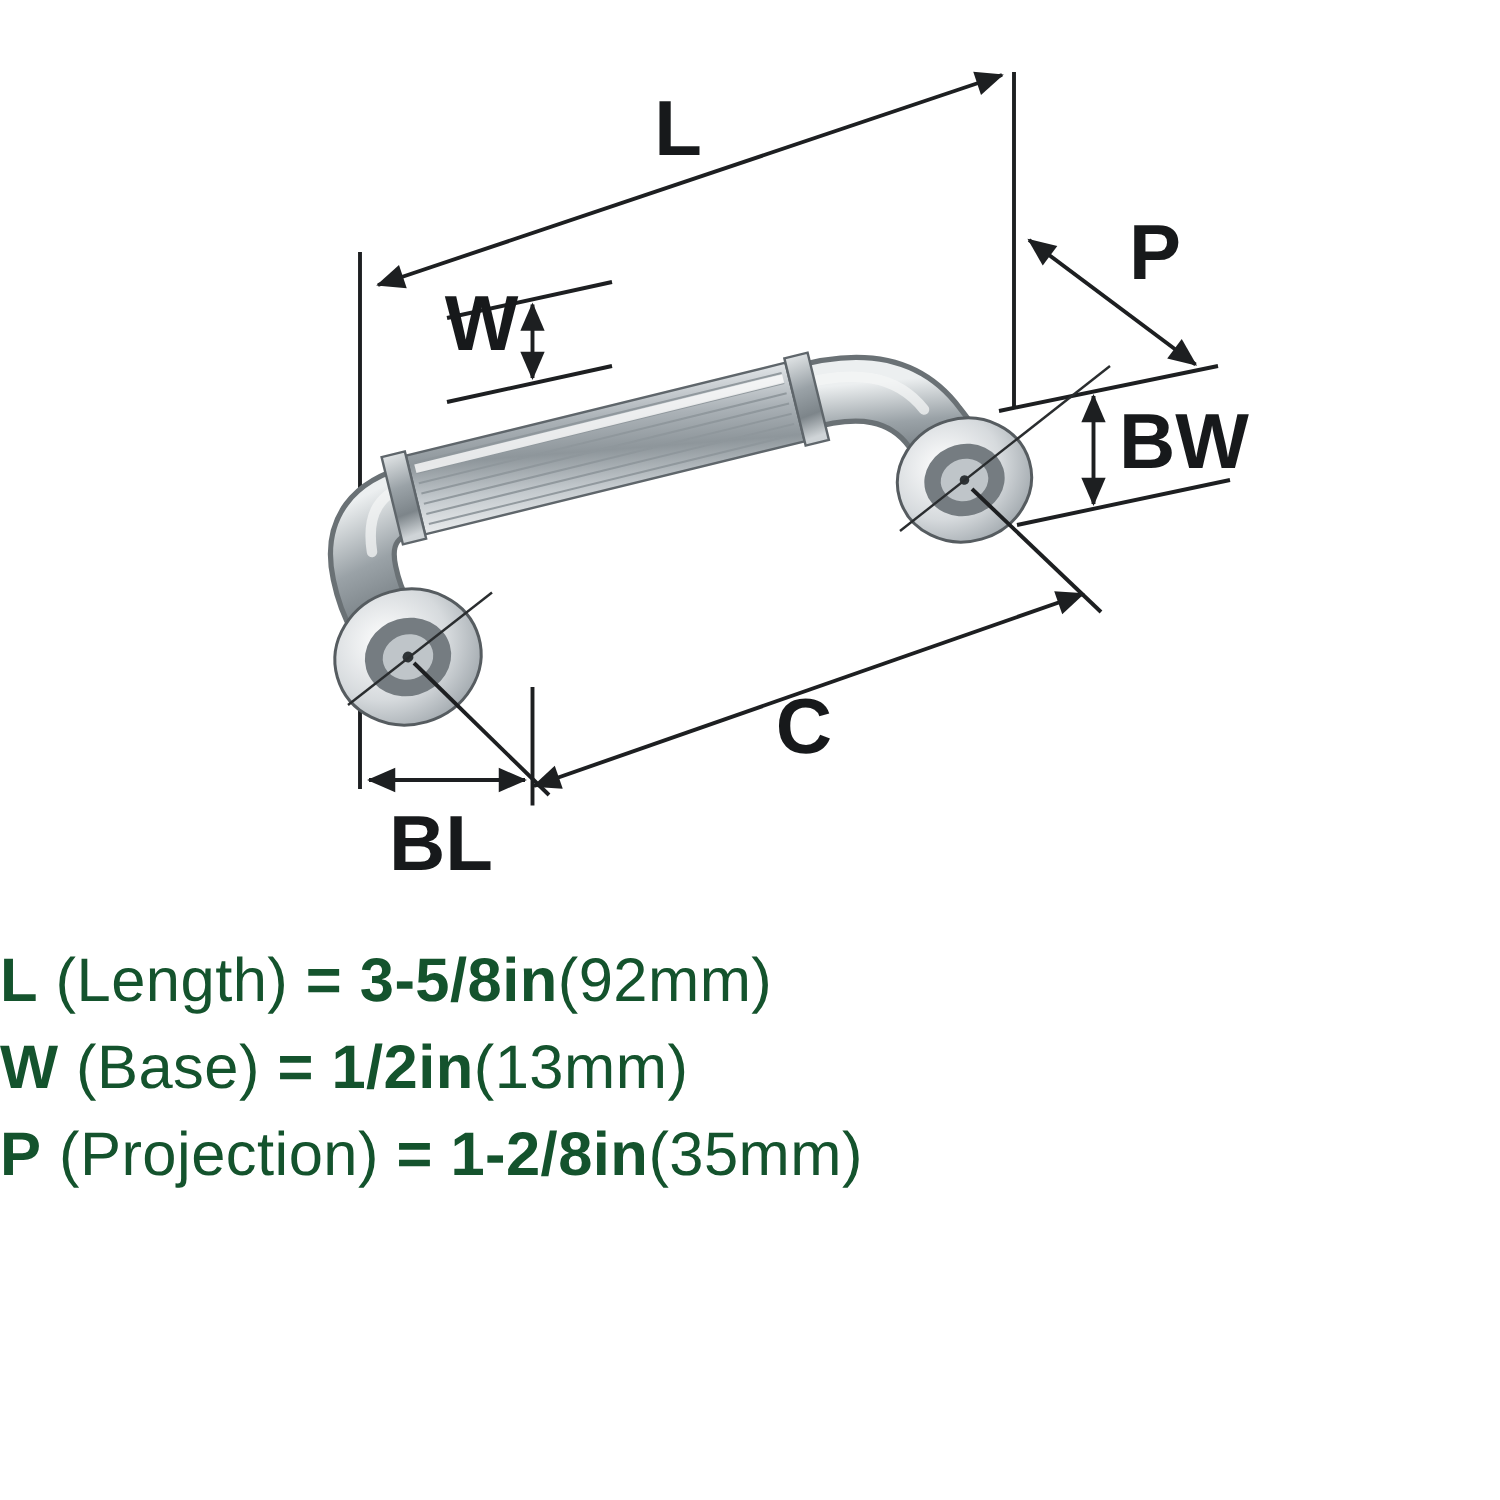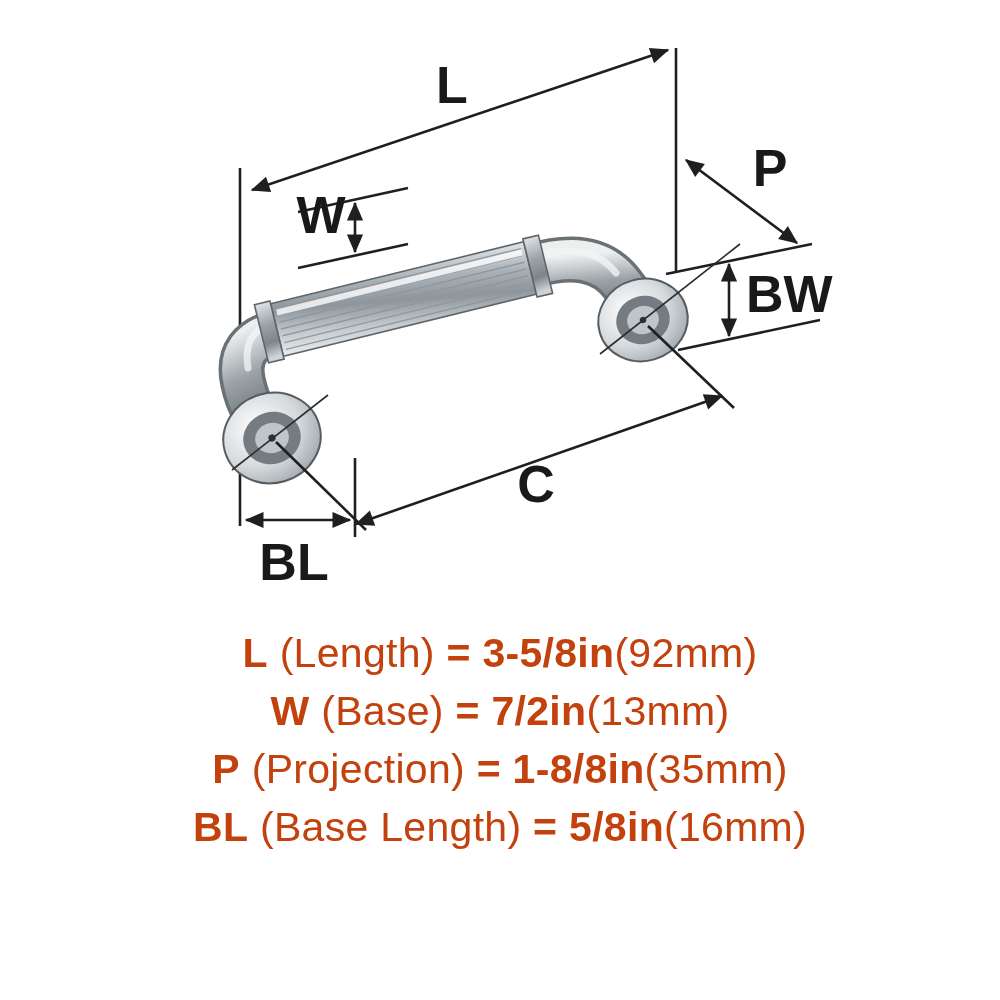--- a/index.html
+++ b/index.html
@@ -13,22 +13,22 @@
   .diagram-wrap{width:1000px;height:618px;position:relative;}
   svg{display:block;}
 
   .dim{stroke:#1d1f21;stroke-width:2.6;fill:none;stroke-linecap:butt;}
   .thin{stroke:#2a2d2f;stroke-width:1.6;fill:none;}
   .dimlabel{font-family:"Liberation Sans",sans-serif;font-weight:700;font-size:52px;fill:#17191b;}
 
   .specs{
     width:1000px;
     margin-top:6px;
-    text-align:center;
-    color:#c2410c;
+    text-align:left;
+    color:#14532d;
   }
   .spec-row{
     font-size:41px;
     line-height:58px;
     letter-spacing:0.3px;
     white-space:nowrap;
   }
   .spec-row .b{font-weight:700;}
   .spec-row .r{font-weight:400;}
 </style>
@@ -154,33 +154,27 @@
       <span class="b">L</span>
       <span class="r">(Length)</span>
       <span class="b">=</span>
       <span class="b">3-5/8in</span><span class="r">(92mm)</span>
     </div>
 
     <div class="spec-row">
       <span class="b">W</span>
       <span class="r">(Base)</span>
       <span class="b">=</span>
-      <span class="b">7/2in</span><span class="r">(13mm)</span>
+      <span class="b">1/2in</span><span class="r">(13mm)</span>
     </div>
 
     <div class="spec-row">
       <span class="b">P</span>
       <span class="r">(Projection)</span>
       <span class="b">=</span>
-      <span class="b">1-8/8in</span><span class="r">(35mm)</span>
+      <span class="b">1-2/8in</span><span class="r">(35mm)</span>
     </div>
 
 
-    <div class="spec-row">
-      <span class="b">BL</span>
-      <span class="r">(Base Length)</span>
-      <span class="b">=</span>
-      <span class="b">5/8in</span><span class="r">(16mm)</span>
-    </div>
 
 
   </div>
 </div>
 
 </body></html>

